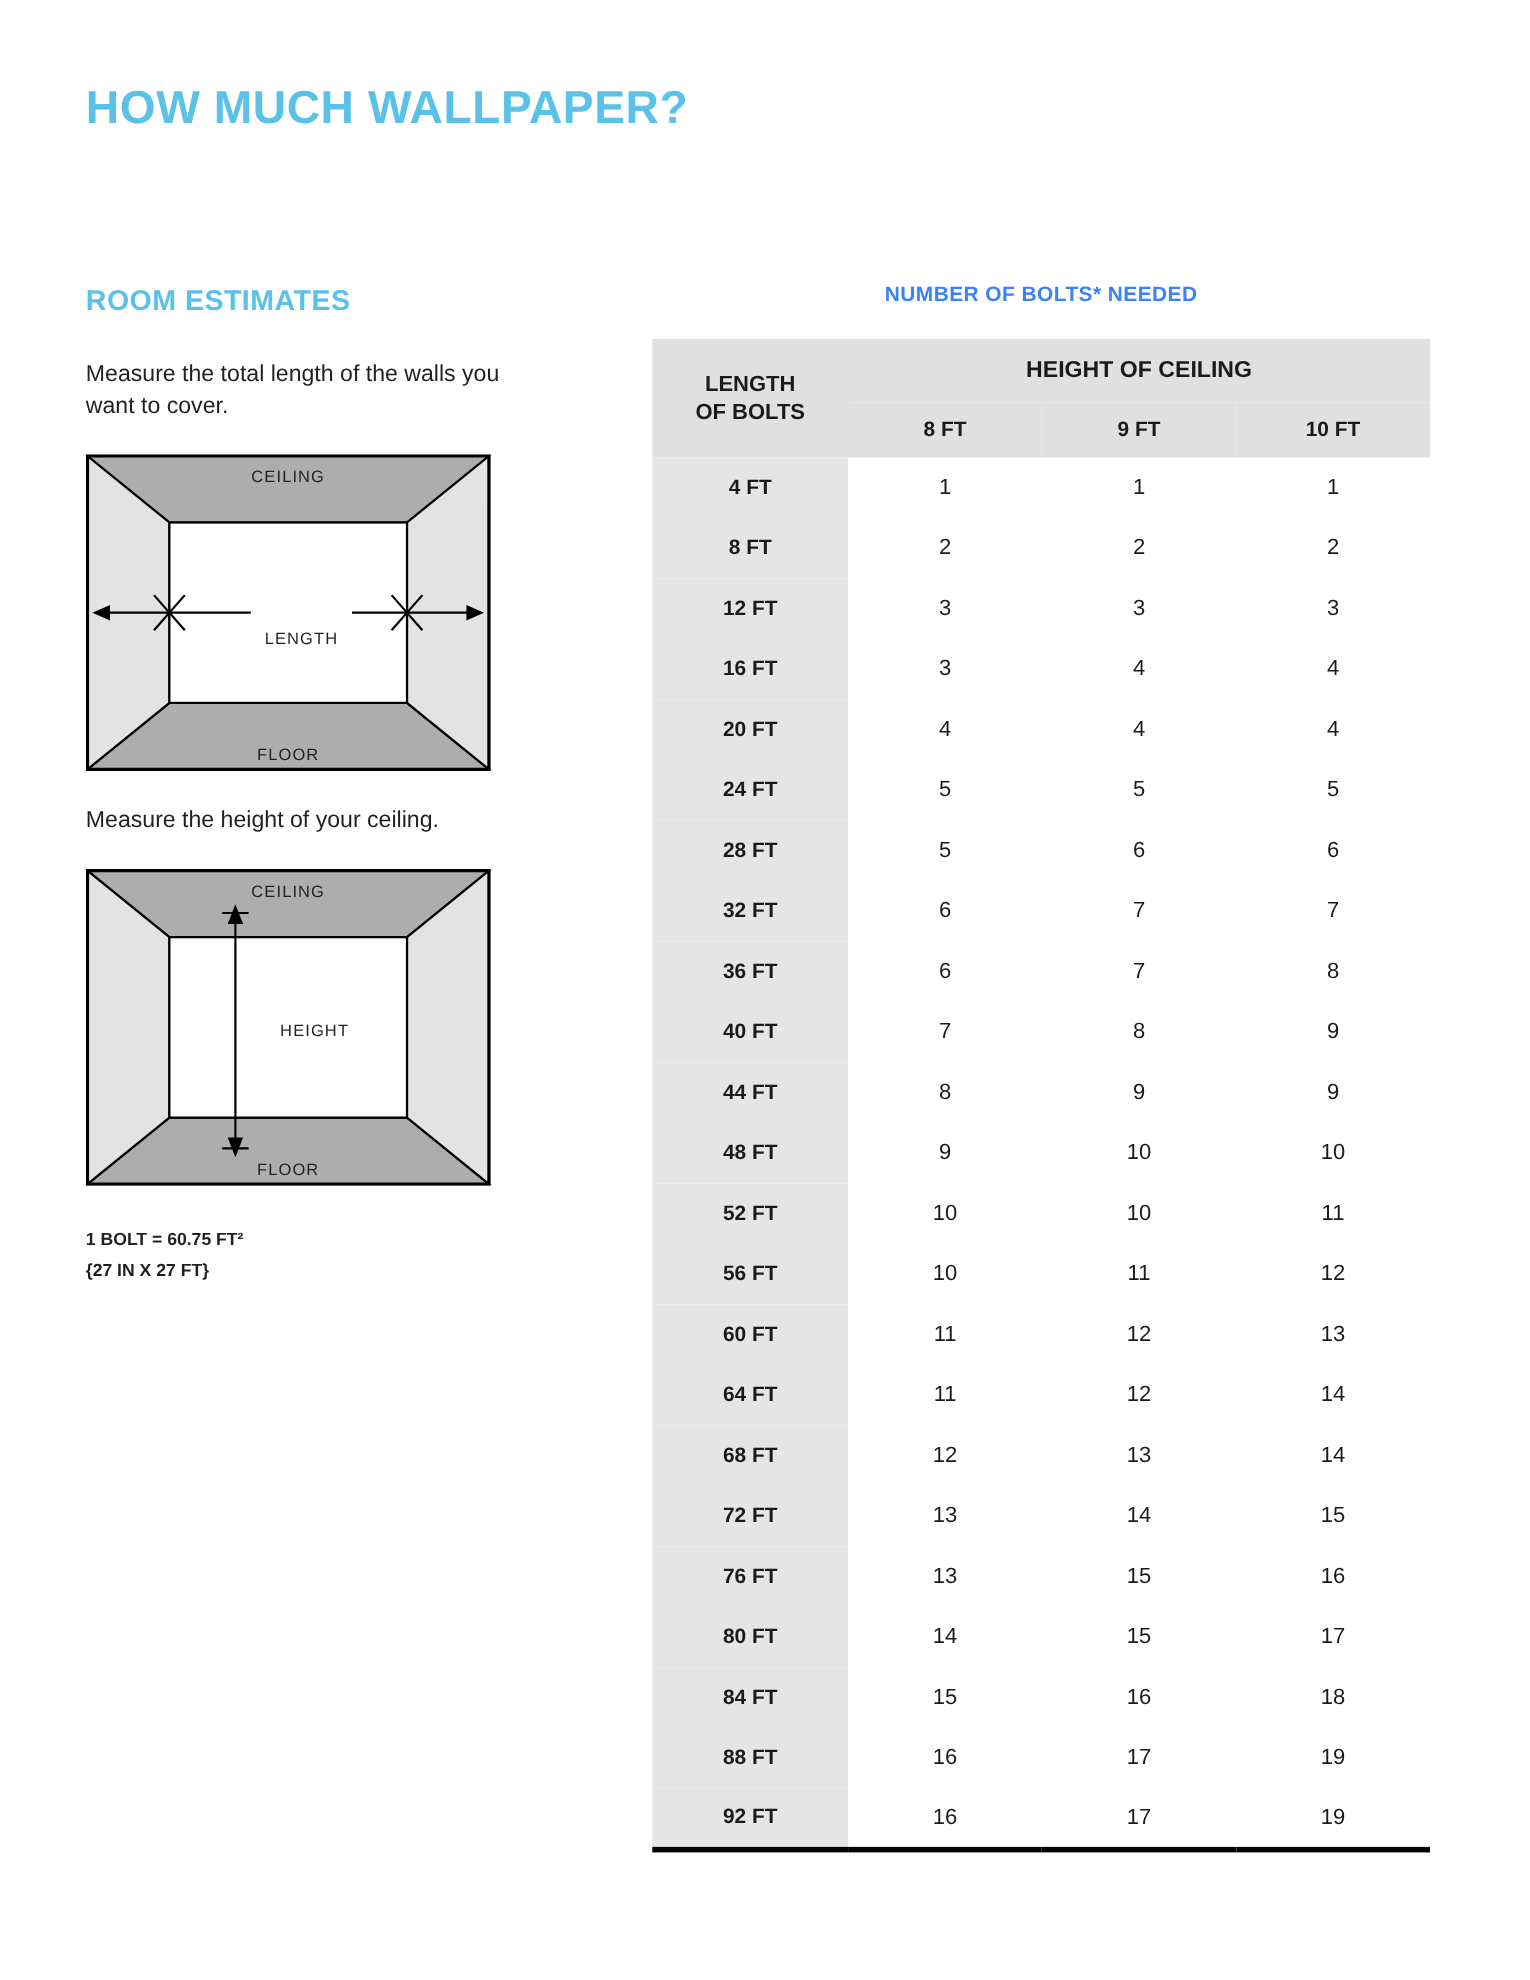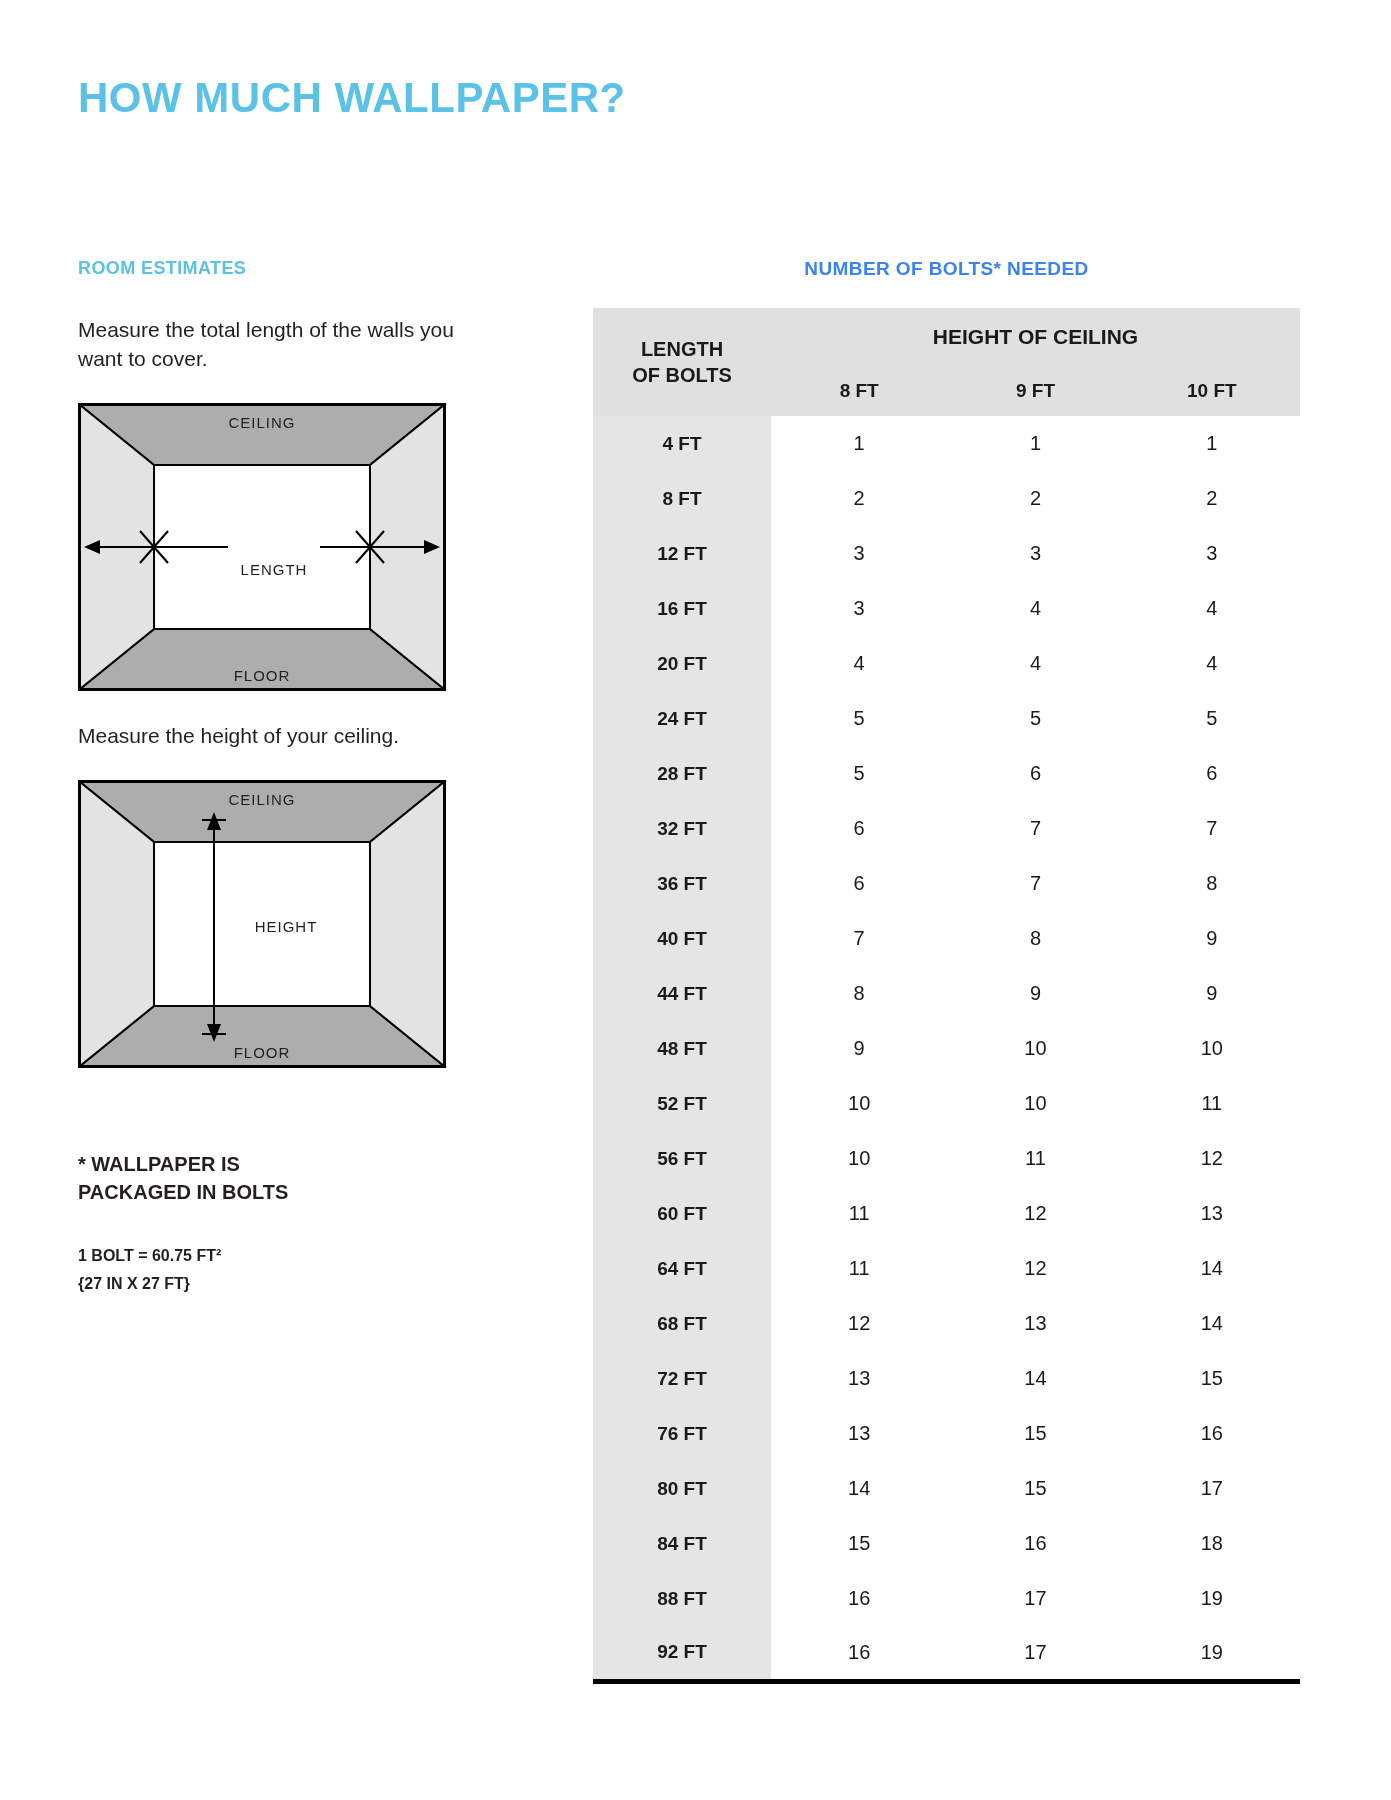--- a/index.html
+++ b/index.html
@@ -29,21 +29,21 @@
   }
 
   
   .left-col {
     position: absolute;
     left: 78px;
     top: 258px;
     width: 400px;
   }
   .section-heading {
-    font-size: 18px;
+    font-size: 26px;
     font-weight: bold;
     color: #5bc2e7;
     letter-spacing: 0.4px;
     margin: 0 0 36px 0;
   }
   .body-text {
     font-size: 21px;
     line-height: 29px;
     color: #231f20;
     margin: 0;
@@ -230,22 +230,20 @@
       <line x1="124" y1="40" x2="148" y2="40" stroke="#000" stroke-width="2"></line>
       <line x1="124" y1="254" x2="148" y2="254" stroke="#000" stroke-width="2"></line>
 
       <text class="diag-label" x="184" y="25" text-anchor="middle">CEILING</text>
       <text class="diag-label" x="184" y="278" text-anchor="middle">FLOOR</text>
       <text class="diag-label-center" x="208" y="152" text-anchor="middle">HEIGHT</text>
     </svg>
   </div>
 
 
-  <p class="note-bold" style="margin-top:82px;">* WALLPAPER IS
-  PACKAGED IN BOLTS</p>
 
   <p class="note-bold-2" style="margin-top:36px;">1 BOLT = 60.75 FT²
 {27 IN X 27 FT}</p>
 
 </div>
 
 <div class="table-wrap">
   <div class="table-heading">NUMBER OF BOLTS* NEEDED</div>
 
   <table class="bolts">

